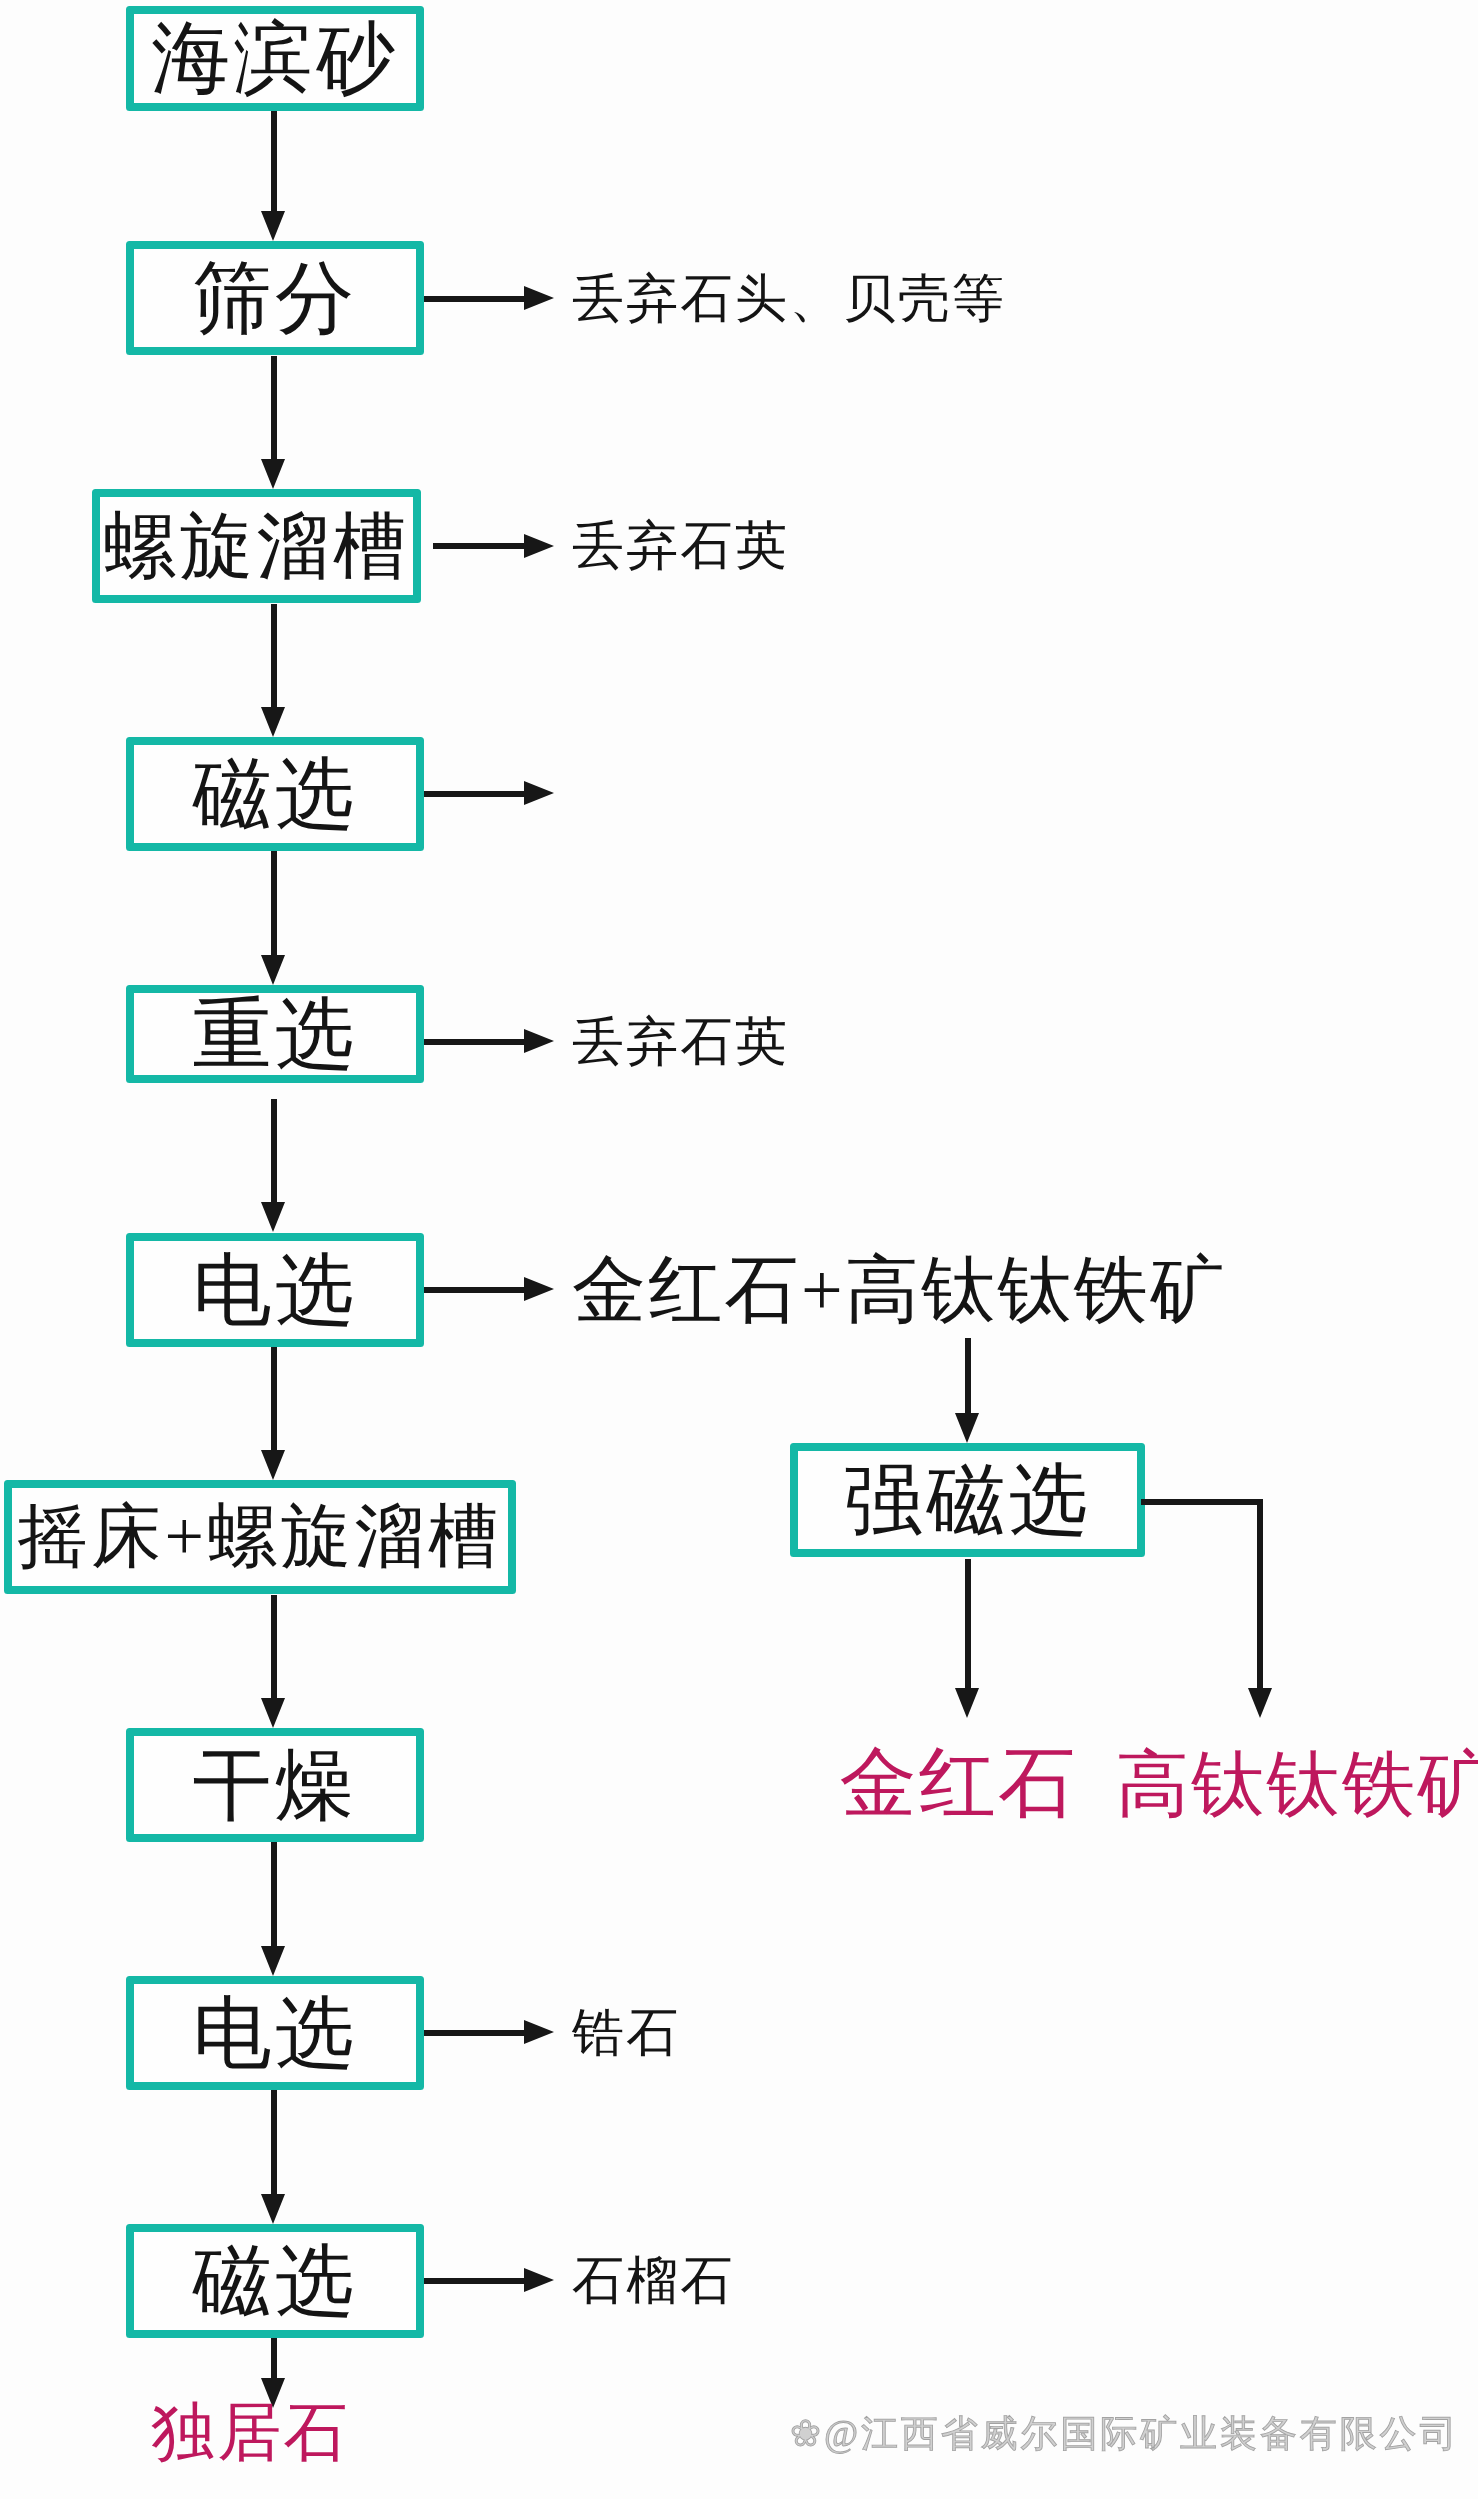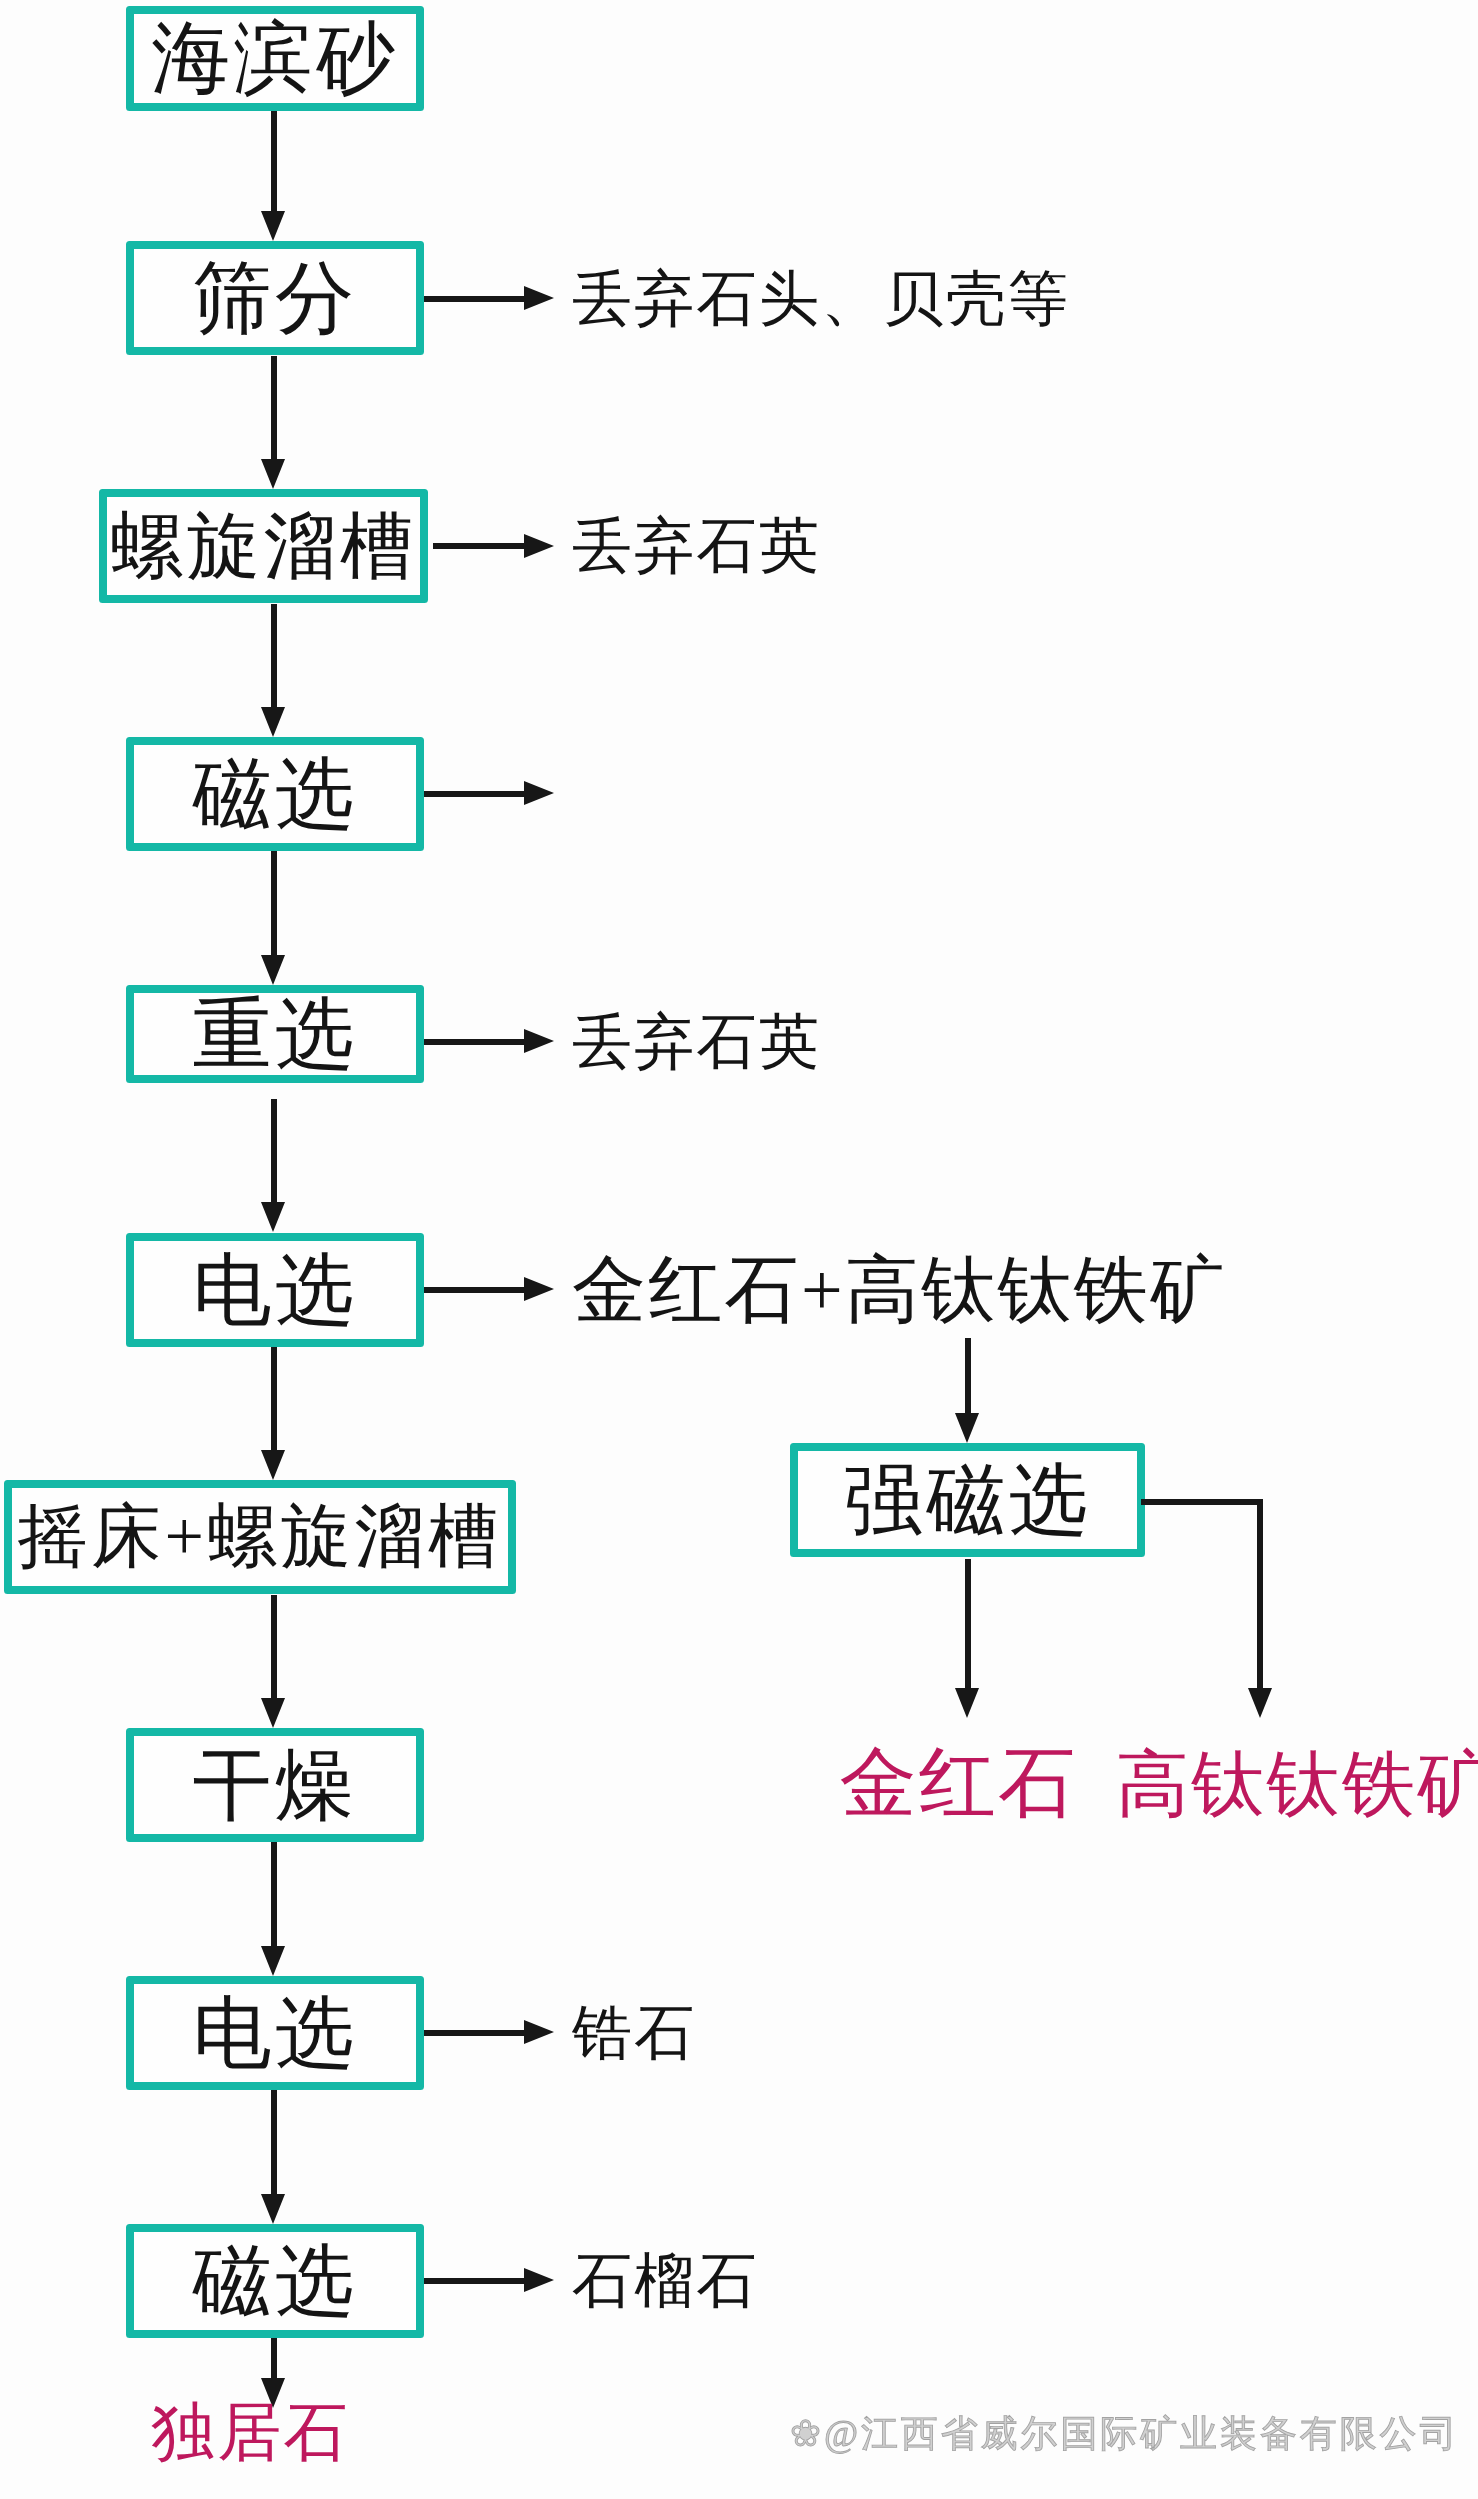--- a/index.html
+++ b/index.html
@@ -22,21 +22,21 @@
     position:absolute;width:0;height:0;
     border-left:12.7px solid transparent;border-right:12.7px solid transparent;
     border-top:30px solid #171717;
   }
   .head-right{
     position:absolute;width:0;height:0;
     border-top:12.7px solid transparent;border-bottom:12.7px solid transparent;
     border-left:30px solid #171717;
   }
   .side-label{
-    position:absolute;color:#141414;font-size:60px;line-height:1;
+    position:absolute;color:#141414;font-size:52px;line-height:1;
     white-space:nowrap;transform:translateY(-50%);letter-spacing:2.3px;
   }
   .out-label{
     position:absolute;color:#be185d;line-height:1;white-space:nowrap;
     letter-spacing:2.3px;
   }
   #watermark{
     position:absolute;left:790px;top:2412px;font-size:37px;line-height:1.2;
     color:#c9c9c9;-webkit-text-stroke:0.9px #949494;letter-spacing:2.9px;
     white-space:nowrap;opacity:.85;
@@ -46,21 +46,21 @@
 <body>
 
 <div id="stage">
 
   <div class="box" style="left:126px;top:5.8px;width:298px;height:105px;">
     <span class="box-label">海滨砂</span>
   </div>
   <div class="box" style="left:126px;top:241px;width:298px;height:114px;">
     <span class="box-label">筛分</span>
   </div>
-  <div class="box" style="left:99px;top:489px;width:329px;height:114px;">
+  <div class="box" style="left:92px;top:489px;width:329px;height:114px;">
     <span class="box-label" style="font-size:73px;">螺旋溜槽</span>
   </div>
   <div class="box" style="left:126px;top:737px;width:298px;height:114px;">
     <span class="box-label">磁选</span>
   </div>
   <div class="box" style="left:126px;top:985px;width:298px;height:98px;">
     <span class="box-label">重选</span>
   </div>
   <div class="box" style="left:126px;top:1233px;width:298px;height:114px;">
     <span class="box-label">电选</span>

